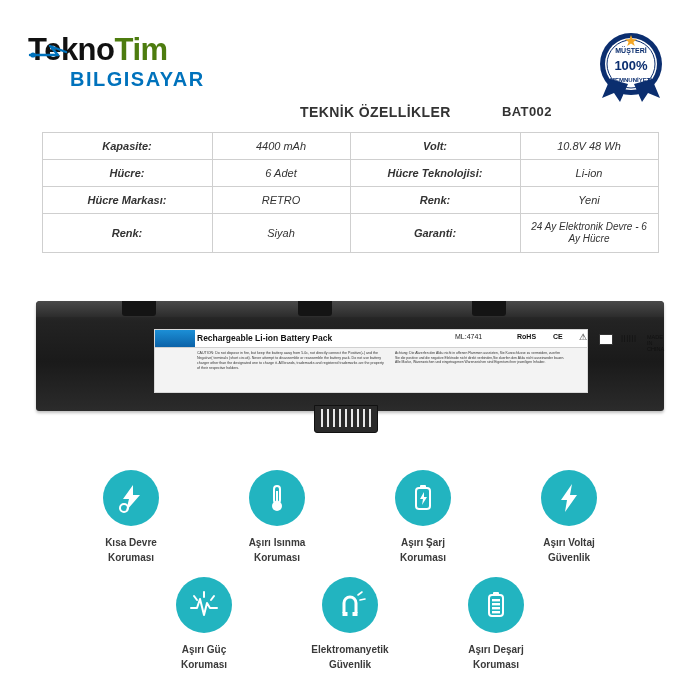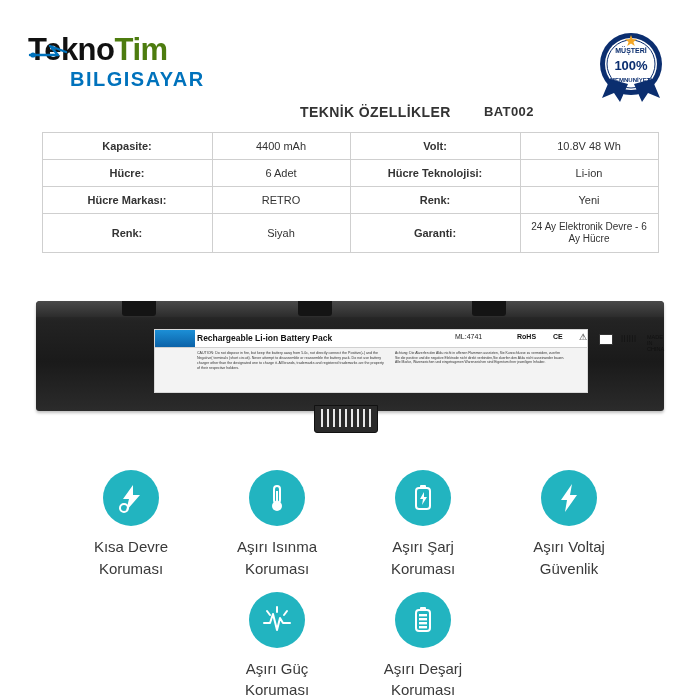--- a/index.html
+++ b/index.html
@@ -71,21 +71,21 @@
     position: absolute;
     left: 300px;
     top: 0;
     font-size: 14px;
     font-weight: bold;
     color: #333;
     letter-spacing: 0.4px;
   }
   .spec-code {
     position: absolute;
-    left: 484px;
+    left: 502px;
     top: 0;
     font-size: 13px;
     font-weight: bold;
     color: #333;
     letter-spacing: 0.4px;
   }
 
   table.spec {
     border-collapse: collapse;
     margin: 0 auto;
@@ -93,20 +93,21 @@
     table-layout: fixed;
   }
   table.spec td {
     border: 1px solid #cfcfcf;
     height: 22px;
     font-size: 11px;
     text-align: center;
     color: #333;
     padding: 2px 4px;
     vertical-align: middle;
+    font-style: italic;
   }
   table.spec td.label {
     font-weight: bold;
   }
   table.spec col.c1 { width: 170px; }
   table.spec col.c2 { width: 138px; }
   table.spec col.c3 { width: 170px; }
   table.spec col.c4 { width: 138px; }
   table.spec td.two-line {
     line-height: 1.25;
@@ -290,22 +291,22 @@
   .circle {
     width: 56px;
     height: 56px;
     border-radius: 50%;
     background: #22b4c0;
     margin: 0 auto 10px auto;
     position: relative;
   }
   .circle svg { position: absolute; left: 50%; top: 50%; transform: translate(-50%, -50%); }
   .feat-label {
-    font-size: 15px;
-    font-weight: normal;
+    font-size: 10px;
+    font-weight: bold;
     color: #3a3a3a;
     line-height: 1.45;
     white-space: pre-line;
   }
 </style>
 </head>
 <body>
 
 <div class="header">
 
@@ -472,20 +473,32 @@
       <div class="circle">
         <svg width="34" height="34" viewBox="0 0 34 34">
           <path d="M4 20 h6 l3 -9 4 16 3 -12 3 5 h7" fill="none" stroke="#ffffff" stroke-width="2" stroke-linecap="round" stroke-linejoin="round"></path>
           <path d="M17 4 v5 M7 8 l3 4 M27 8 l-3 4" stroke="#ffffff" stroke-width="2" stroke-linecap="round"></path>
         </svg>
       </div>
       <div class="feat-label">Aşırı Güç
 Koruması</div>
     </div>
 
+    <div class="feat">
+      <div class="circle">
+        <svg width="32" height="32" viewBox="0 0 32 32">
+          <path d="M10 24 V14 a6 6 0 0 1 12 0 V24" fill="none" stroke="#ffffff" stroke-width="3"></path>
+          <rect x="8.5" y="23" width="5" height="4" fill="#ffffff"></rect>
+          <rect x="18.5" y="23" width="5" height="4" fill="#ffffff"></rect>
+          <path d="M24 6 l4 -3 M26 11 l5 -1" stroke="#ffffff" stroke-width="1.6" stroke-linecap="round"></path>
+        </svg>
+      </div>
+      <div class="feat-label">Elektromanyetik
+Güvenlik</div>
+    </div>
 
 
     <div class="feat">
       <div class="circle">
         <svg width="32" height="32" viewBox="0 0 32 32">
           <rect x="9" y="6" width="14" height="21" rx="3" fill="none" stroke="#ffffff" stroke-width="2"></rect>
           <rect x="13" y="3" width="6" height="3" rx="1" fill="#ffffff"></rect>
           <rect x="12" y="10" width="8" height="2.4" fill="#ffffff"></rect>
           <rect x="12" y="14" width="8" height="2.4" fill="#ffffff"></rect>
           <rect x="12" y="18" width="8" height="2.4" fill="#ffffff"></rect>

